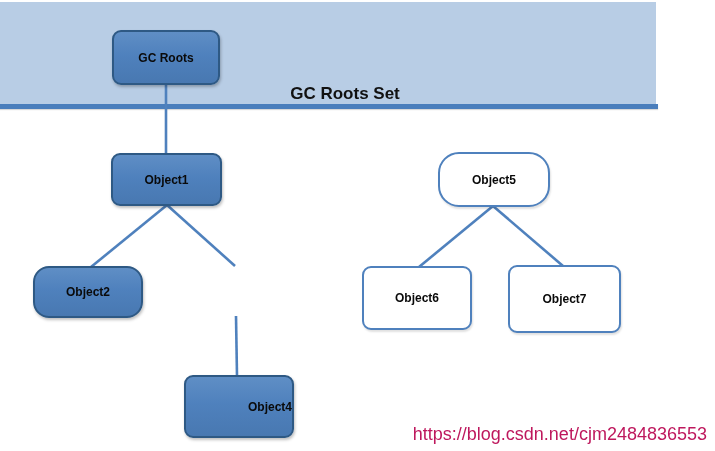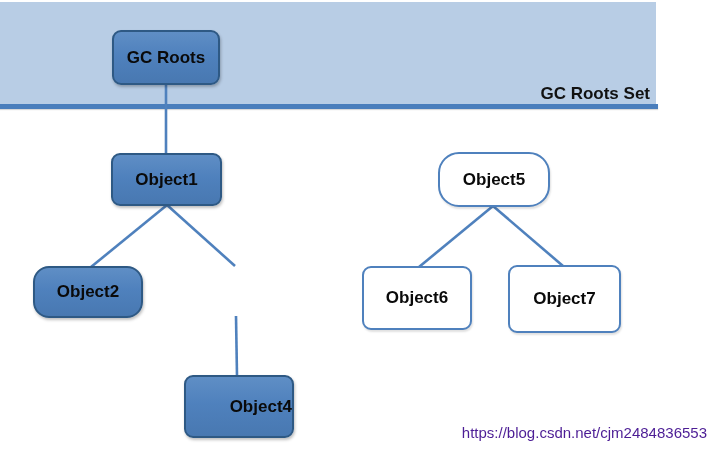--- a/index.html
+++ b/index.html
@@ -31,43 +31,44 @@
     width: 658px;
     height: 5px;
     background: #4a7ebc;
     box-shadow: 0 1px 1px rgba(0,0,0,0.15);
   }
   .band-label {
     position: absolute;
     top: 84px;
     left: 0;
     width: 650px;
-    text-align: right;
+    text-align: center;
     font-size: 17px;
     font-weight: bold;
     color: #111111;
     letter-spacing: 0px;
+    padding-left: 20px;
   }
   
   .edges {
     position: absolute;
     left: 0;
     top: 0;
     width: 715px;
     height: 451px;
   }
   
   .node {
     position: absolute;
     box-sizing: border-box;
     border-radius: 9px;
     display: flex;
     align-items: center;
     justify-content: center;
-    font-size: 17px;
+    font-size: 12px;
     font-weight: bold;
     color: #0a0a0a;
   }
   .node.filled {
     background: linear-gradient(180deg, #5f8ec5 0%, #4f81bd 45%, #4878b1 100%);
     border: 2px solid #2e5984;
     box-shadow: 1px 2px 3px rgba(0,0,0,0.25);
   }
   .node.hollow {
     background: #ffffff;
@@ -79,22 +80,22 @@
   .n-object2 { left:33px;  top:266px; width:110px; height:52px;border-radius:16px; }
   .n-object3 { left:181px; top:265px; width:110px; height:52px; }
   .n-object4 { left:184px; top:375px; width:110px; height:63px;justify-content:flex-end; }
   .n-object5 { left:438px; top:152px; width:112px; height:55px;border-radius:21px; }
   .n-object6 { left:362px; top:266px; width:110px; height:64px; }
   .n-object7 { left:508px; top:265px; width:113px; height:68px; }
   .watermark {
     position: absolute;
     right: 8px;
     top: 424px;
-    font-size: 15px;
-    color: #4c1d95;
+    font-size: 18px;
+    color: #be185d;
     font-weight: normal;
   }
 </style>
 </head>
 <body>
 
 <div class="canvas">
 
   <div class="roots-band"></div>
   <div class="roots-divider"></div>

